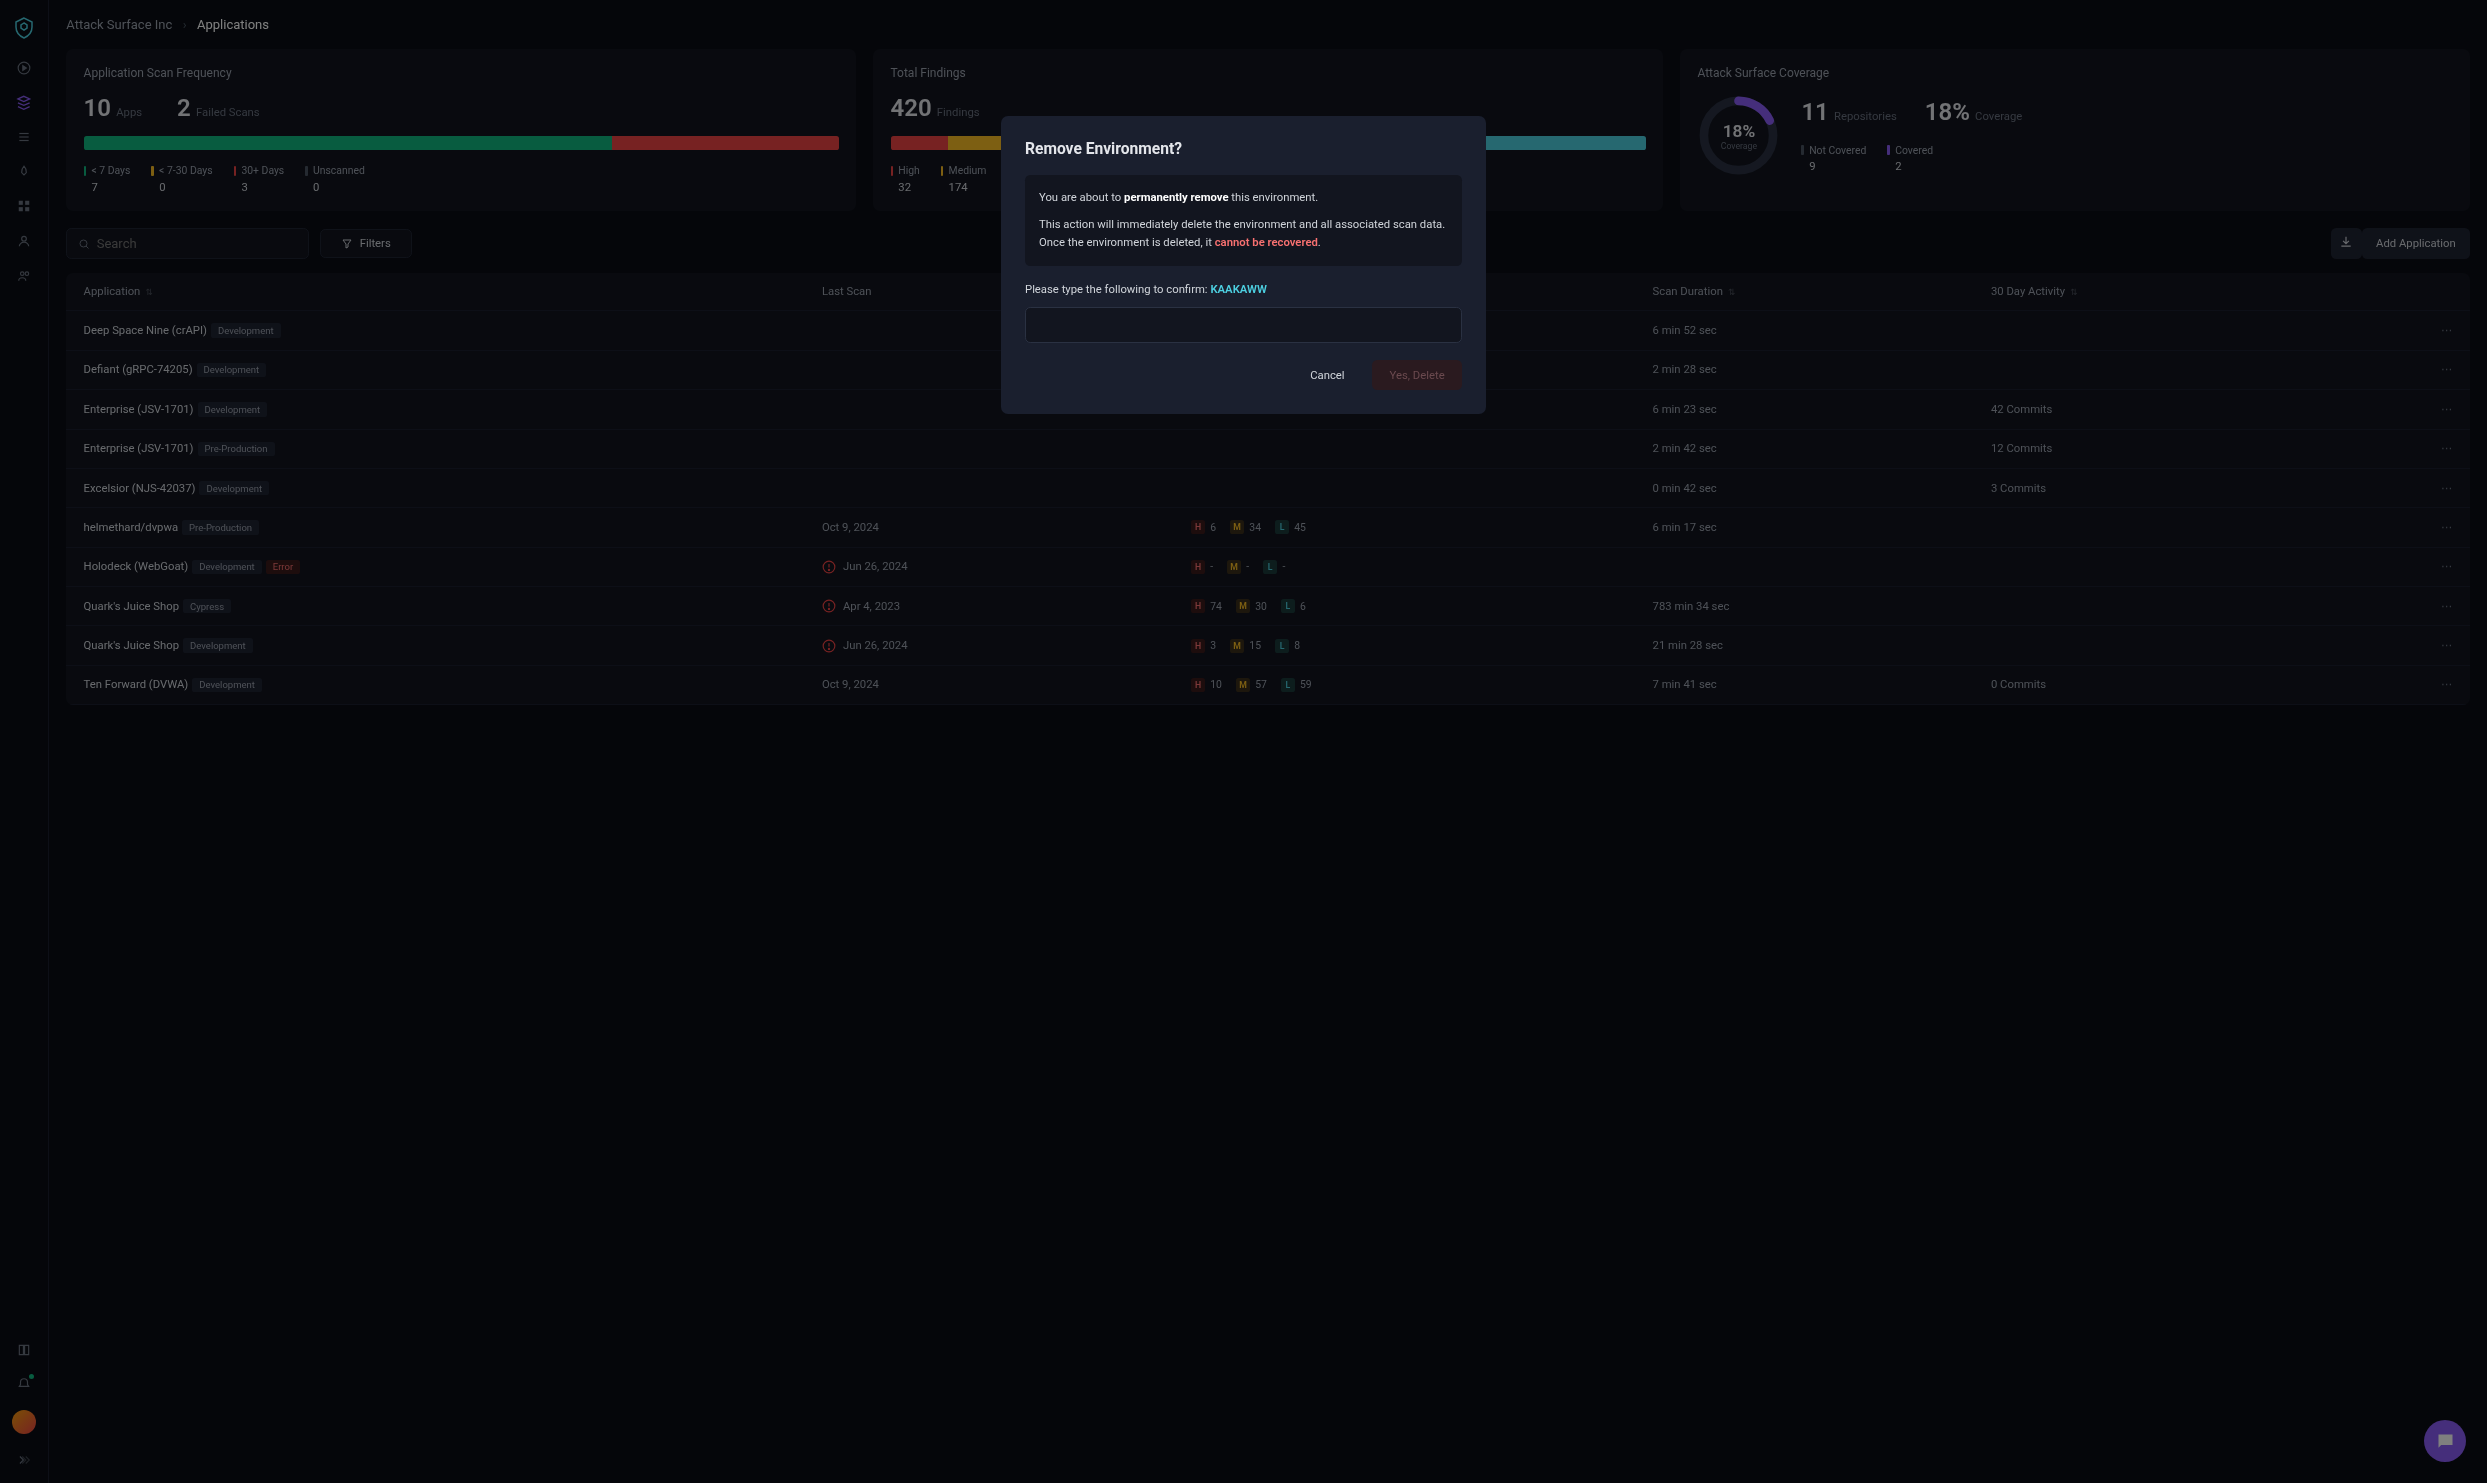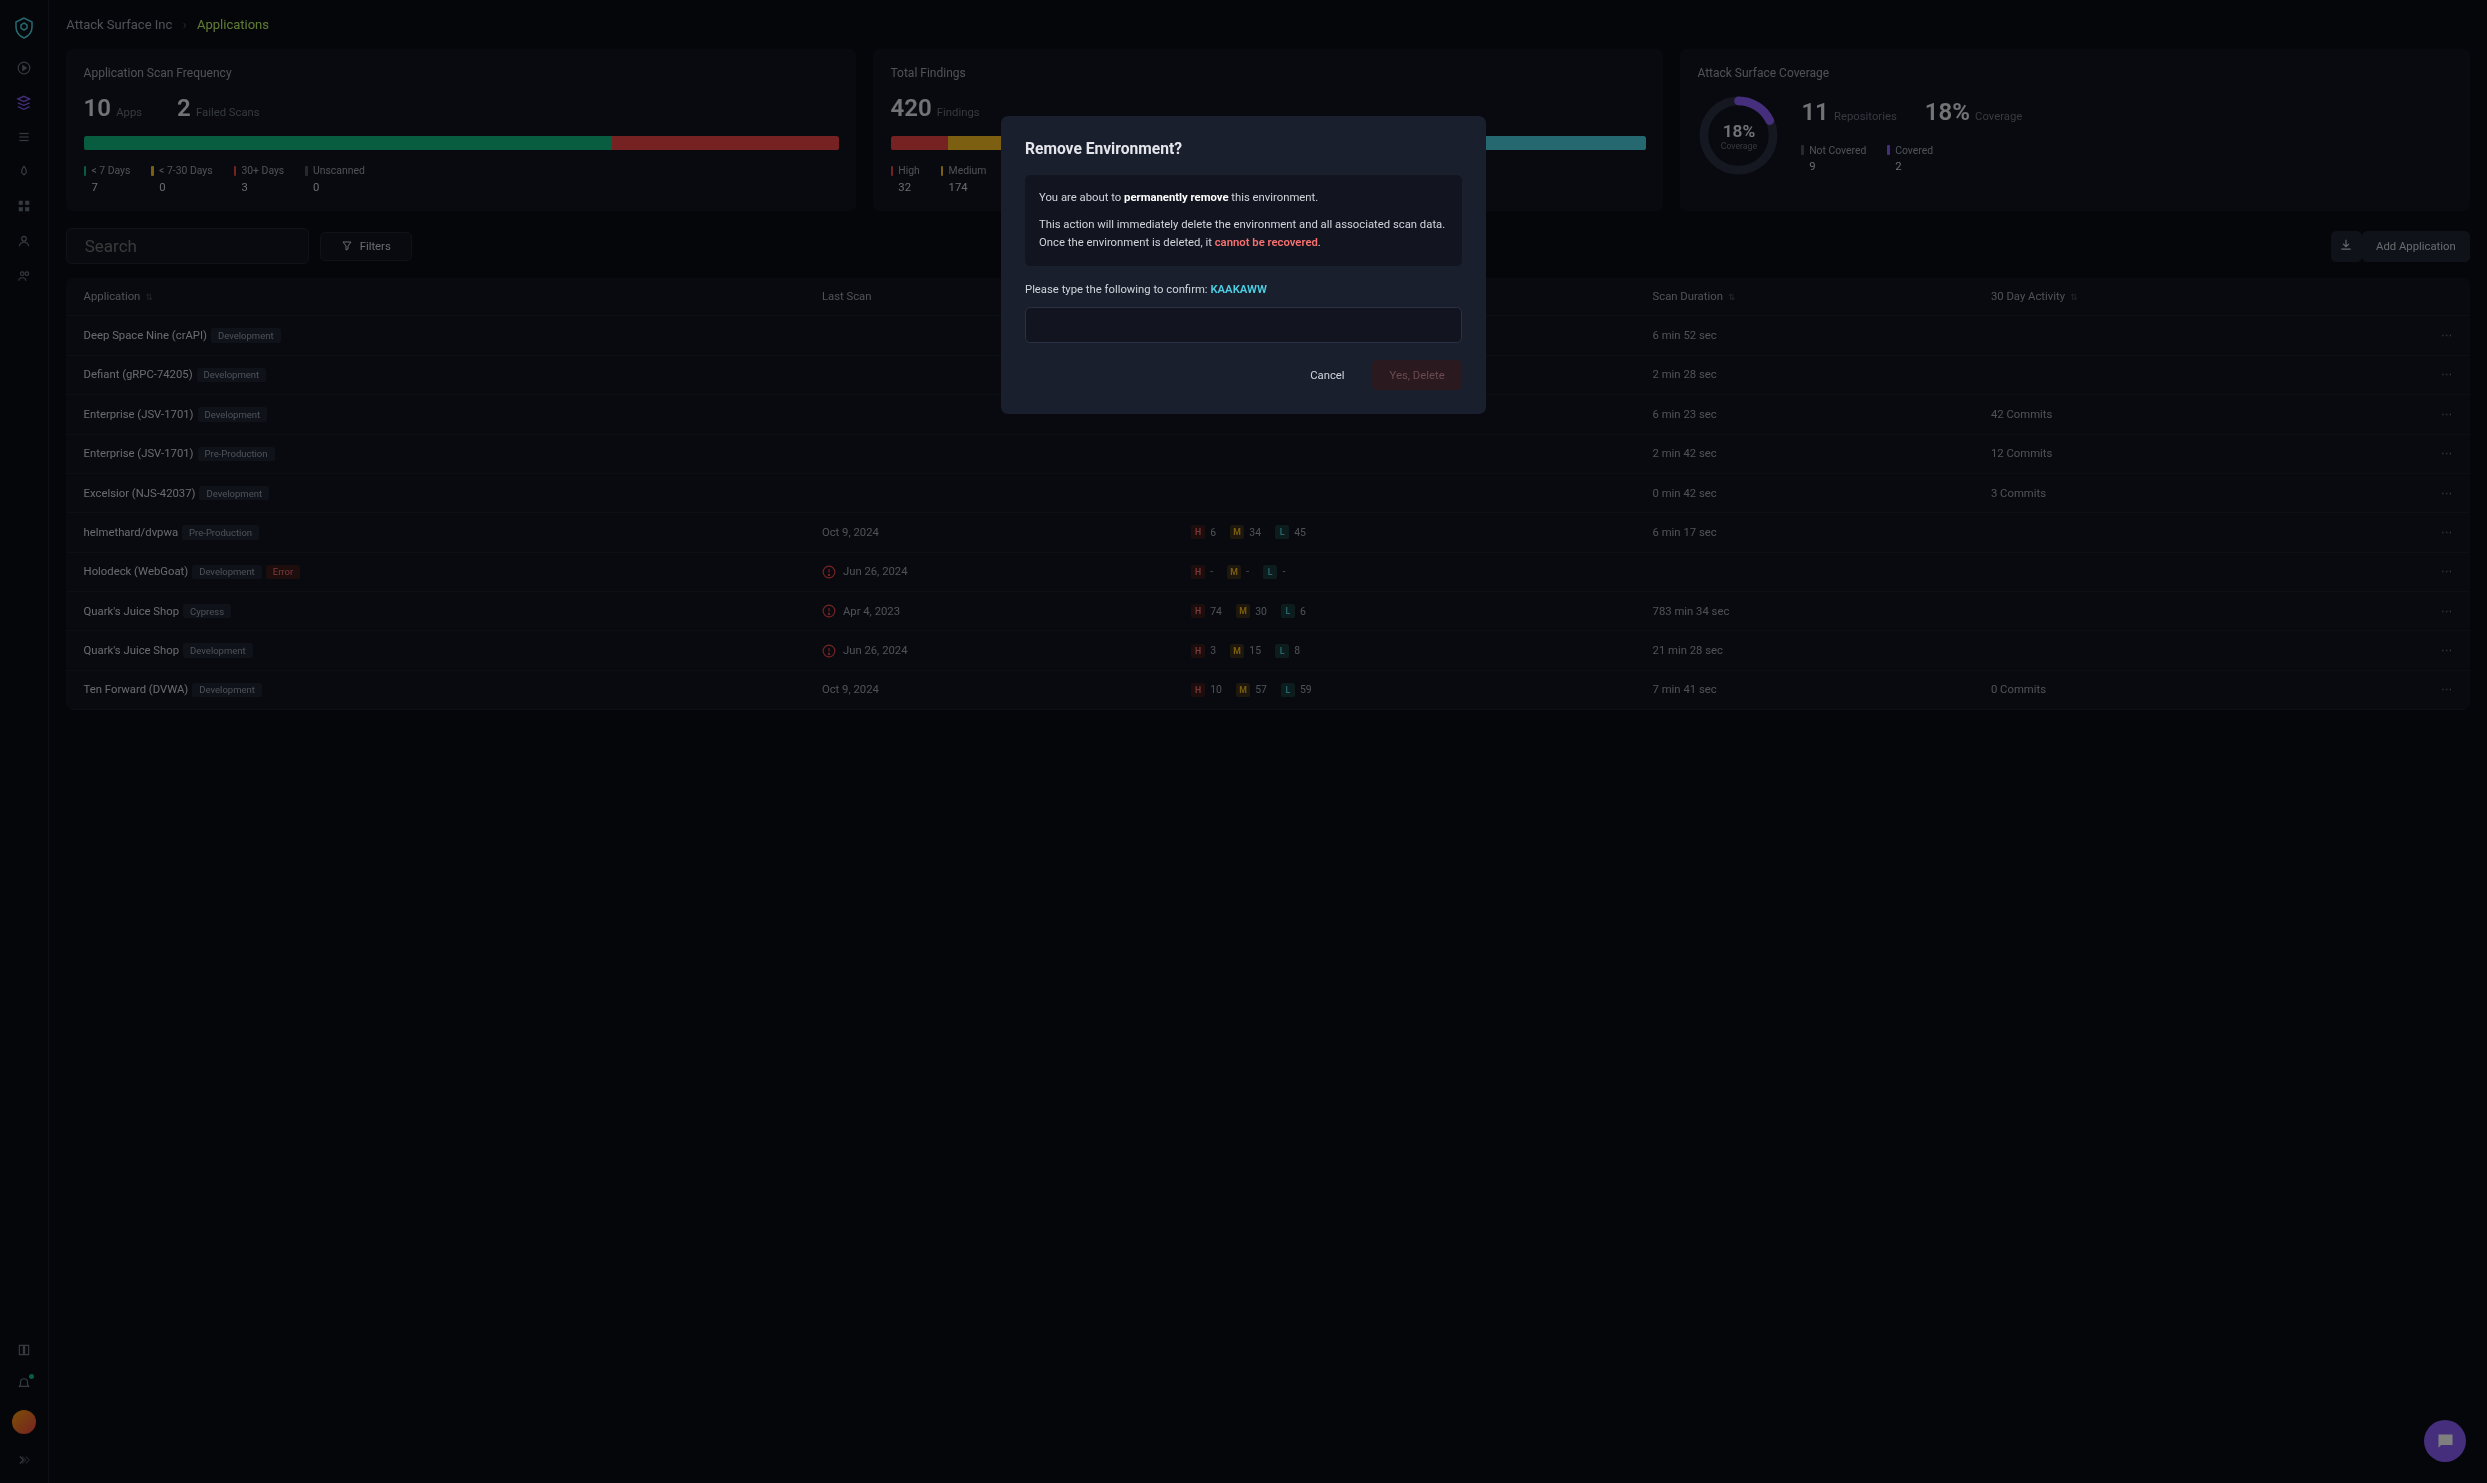--- a/index.html
+++ b/index.html
@@ -7,21 +7,21 @@
 .app{display:flex;height:100vh}
 .sidebar{width:49px;background:#0a0d14;border-right:0.9px solid #1a1f2e;display:flex;flex-direction:column;align-items:center;padding-top:14px;gap:17.3px}
 .logo{width:28px;height:28px;display:flex;align-items:center;justify-content:center;color:#4dd0e1}
 .sidebar-icon{width:17.3px;height:17.3px;display:flex;align-items:center;justify-content:center;color:#6b7280;cursor:pointer}
 .sidebar-icon.active{color:#8b5cf6}
 .sidebar-bottom{margin-top:auto;margin-bottom:14px;display:flex;flex-direction:column;gap:17.3px;align-items:center}
 .avatar{width:24px;height:24px;border-radius:50%;background:linear-gradient(135deg,#f59e0b,#ef4444)}
 .main{flex:1;display:flex;flex-direction:column;overflow:hidden}
 .header{height:49px;display:flex;align-items:center;padding:0 17.3px;gap:10.4px;color:#6b7280;font-size:13px}
 .header .org{color:#9ca3af}
-.header .page{color:#bef264}
+.header .page{color:#ffffff}
 .chevron{color:#4b5563}
 .content{flex:1;padding:0 17.3px 17.3px;overflow:auto}
 .cards{display:flex;gap:17.3px;margin-bottom:17.3px}
 .card{background:#12151f;border-radius:7px;padding:17.3px;flex:1}
 .card-title{color:#9ca3af;font-size:12px;margin-bottom:14px}
 .big-nums{display:flex;gap:35px;margin-bottom:14px}
 .big-num{display:flex;align-items:baseline;gap:5.2px}
 .big-num .n{font-size:24px;font-weight:600;color:#e4e6eb}
 .big-num .l{font-size:11.3px;color:#6b7280}
 .bar{height:14px;border-radius:2.6px;display:flex;overflow:hidden;margin-bottom:14px}
@@ -33,21 +33,21 @@
 .leg-val{font-size:11.3px;color:#d1d5db;margin-left:7.8px}
 .donut-wrap{display:flex;align-items:center;gap:21px}
 .donut{position:relative;width:83px;height:83px}
 .donut svg{transform:rotate(-90deg)}
 .donut-center{position:absolute;inset:0;display:flex;flex-direction:column;align-items:center;justify-content:center}
 .donut-center .pct{font-size:17.3px;font-weight:600}
 .donut-center .lbl{font-size:8.7px;color:#6b7280}
 .cov-stats{display:flex;gap:28px}
 .toolbar{display:flex;align-items:center;gap:10.4px;margin-bottom:14px}
 .search{display:flex;align-items:center;gap:7px;background:#12151f;border:0.9px solid #1f2433;border-radius:5.2px;padding:7px 10.4px;width:243px}
-.search input{background:none;border:none;outline:none;color:#d1d5db;font-size:17px;flex:1}
+.search input{background:none;border:none;outline:none;color:#d1d5db;font-size:13px;flex:1}
 .filters-btn{display:flex;align-items:center;gap:7px;background:#12151f;border:0.9px solid #1f2433;border-radius:5.2px;padding:7px 20px;color:#d1d5db;cursor:pointer;font-size:11.3px}
 .toolbar-right{margin-left:auto;display:flex;}
 .icon-btn{background:#1f2433;border:none;border-radius:5.2px;padding:7px 8.7px;color:#d1d5db;cursor:pointer}
 .add-btn{background:#1f2433;border:none;border-radius:5.2px;padding:7px 14px;color:#d1d5db;cursor:pointer;font-size:11.3px}
 .table{background:#12151f;border-radius:7px;overflow:hidden}
 .thead,.trow{display:grid;grid-template-columns:2.4fr 1.2fr 1.5fr 1.1fr 1.1fr 0.4fr;align-items:center;padding:12px 17.3px}
 .thead{color:#9ca3af;font-size:11.3px;border-bottom:0.9px solid #1a1f2e}
 .th{display:flex;align-items:center;gap:5.2px}
 .sort-icon{opacity:.4;font-size:8.7px}
 .trow{border-bottom:0.9px solid #1a1f2e;font-size:11.3px}

